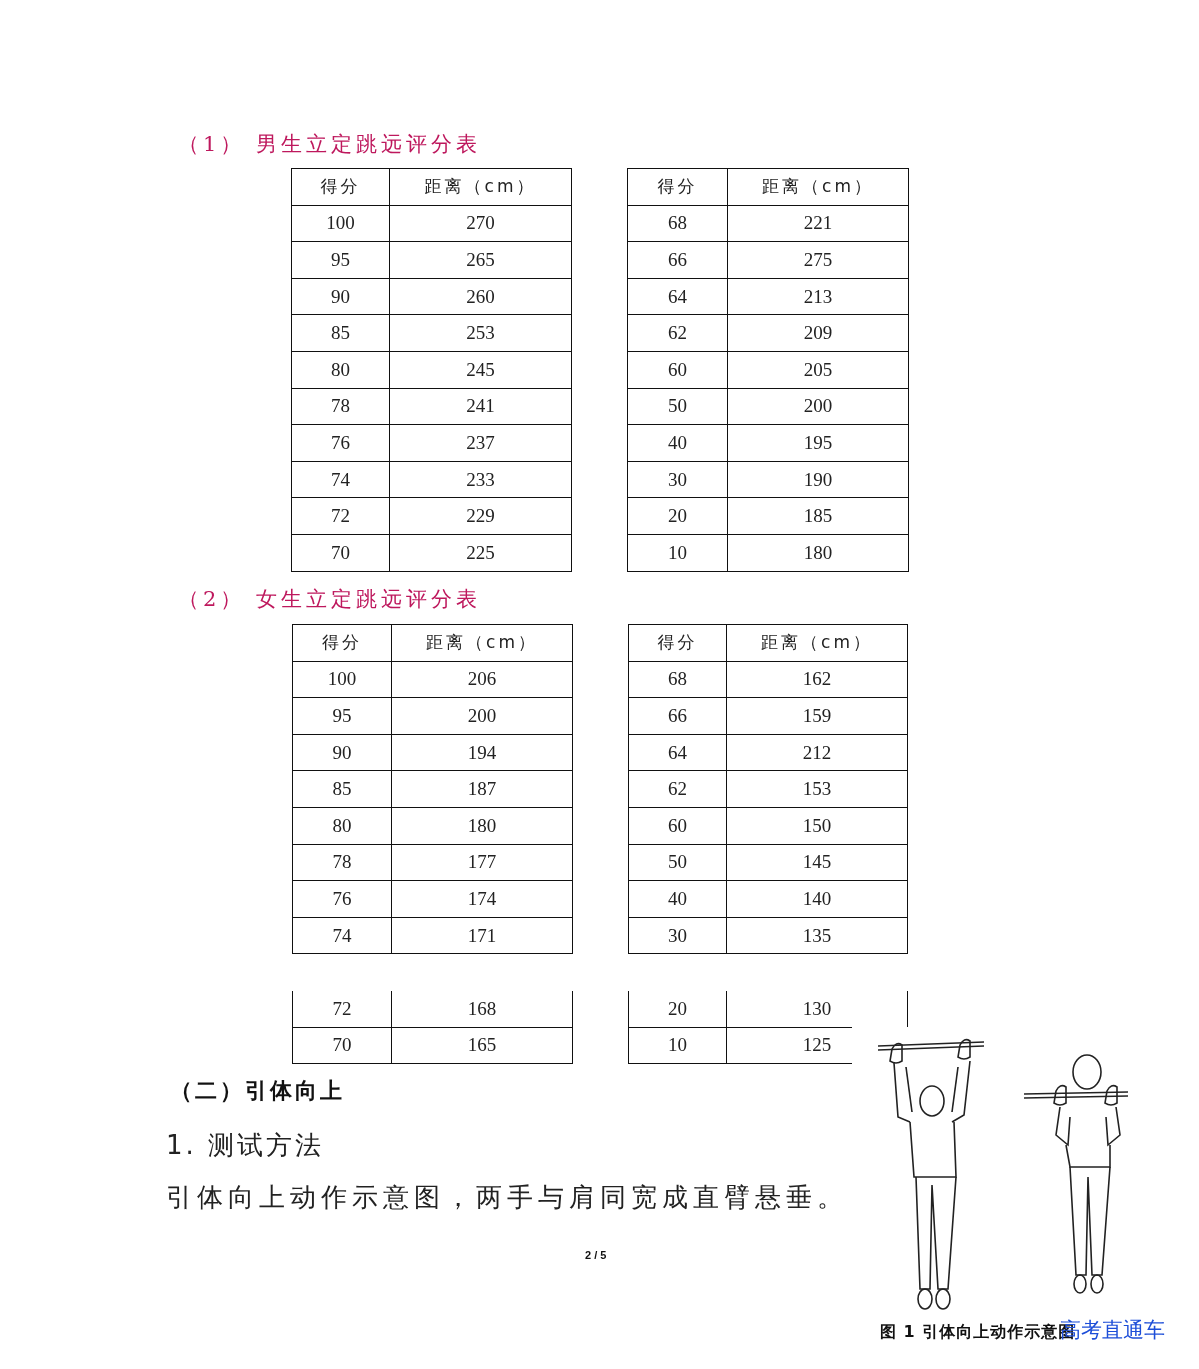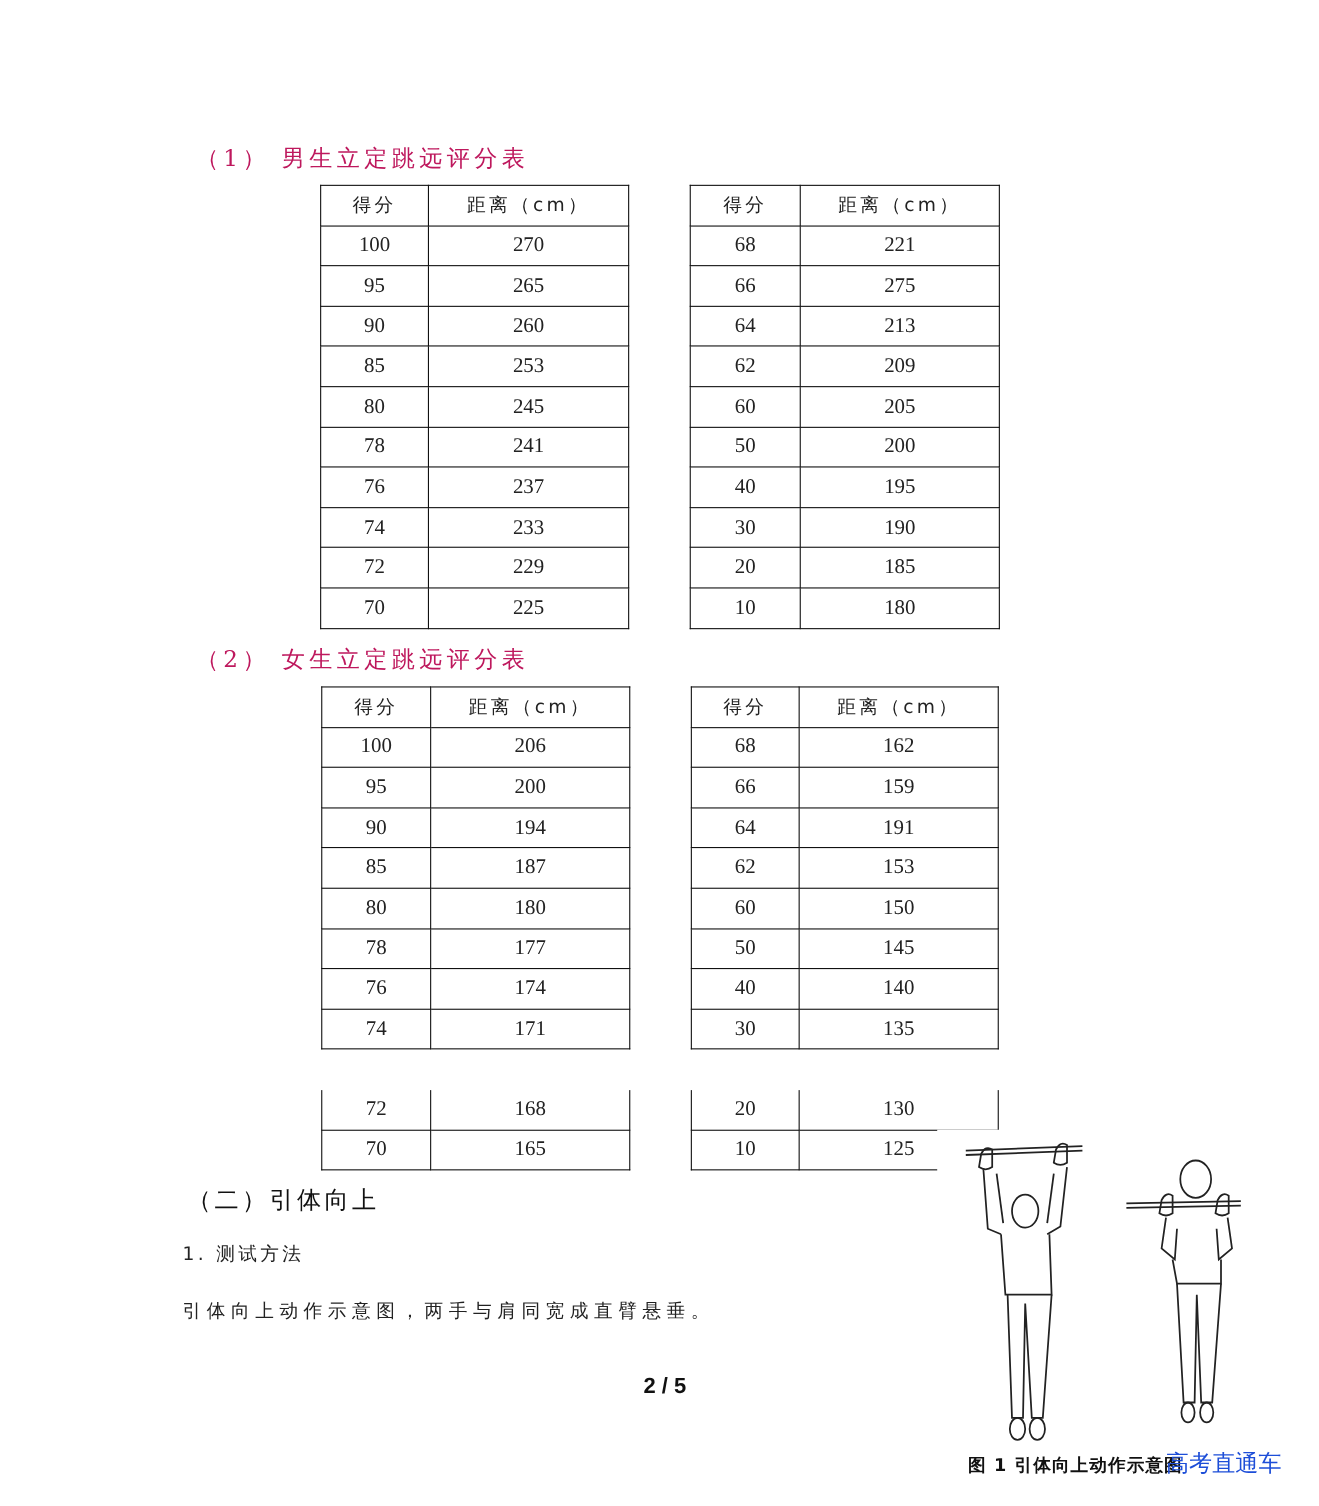--- a/index.html
+++ b/index.html
@@ -7,23 +7,23 @@
          font-family: "DejaVu Serif", "Liberation Serif", serif; color: #111; }
   .abs { position: absolute; }
   .section-title { font-size: 21px; letter-spacing: 4px; white-space: nowrap; color: #be185d; }
   table.score { position: absolute; border-collapse: collapse; table-layout: fixed; }
   table.score td, table.score th {
     border: 1.5px solid #111; text-align: center; font-weight: normal;
     font-family: "Liberation Serif", "DejaVu Serif", serif; font-size: 19px; color: #222;
     padding: 0; height: 35.6px; }
   table.score th { font-family: "DejaVu Sans", sans-serif; font-size: 17px; letter-spacing: 3px; }
   table.score.cont tr:first-child td { border-top: none; }
-  .h2 { font-family: "DejaVu Sans", sans-serif; font-weight: normal; font-size: 22px; letter-spacing: 3px; white-space: nowrap; }
-  .p { font-family: "DejaVu Sans", sans-serif; font-size: 17px; letter-spacing: 5px; white-space: nowrap; color: #222; }
-  .pageno { font-family: "Liberation Sans", sans-serif; font-weight: bold; font-size: 20px; text-align: right; }
+  .h2 { font-family: "DejaVu Sans", sans-serif; font-weight: bold; font-size: 22px; letter-spacing: 3px; white-space: nowrap; }
+  .p { font-family: "DejaVu Sans", sans-serif; font-size: 26px; letter-spacing: 5px; white-space: nowrap; color: #222; }
+  .pageno { font-family: "Liberation Sans", sans-serif; font-weight: bold; font-size: 11px; text-align: right; }
   .figure { position: absolute; left: 852px; top: 1027px; width: 347px; height: 342px; background: #fff; }
   .caption { position: absolute; left: 880px; top: 1322px; font-family: "DejaVu Sans", sans-serif; font-weight: bold; font-size: 16px; white-space: nowrap; letter-spacing: 1px; }
   .watermark { position: absolute; left: 1060px; top: 1316px; font-family: "DejaVu Sans", sans-serif; font-size: 21px; color: #1d4ed8; white-space: nowrap; }
 </style>
 </head>
 <body>
 
 <div class="abs section-title" style="left:178px; top:130px;">（1） 男生立定跳远评分表</div>
 
 <table class="score" style="left:291px; top:168px; width:280px;">
@@ -190,21 +190,21 @@
       <tr>
         <td>68</td>
         <td>162</td>
       </tr>
       <tr>
         <td>66</td>
         <td>159</td>
       </tr>
       <tr>
         <td>64</td>
-        <td>191</td>
+        <td>212</td>
       </tr>
       <tr>
         <td>62</td>
         <td>153</td>
       </tr>
       <tr>
         <td>60</td>
         <td>150</td>
       </tr>
       <tr>

